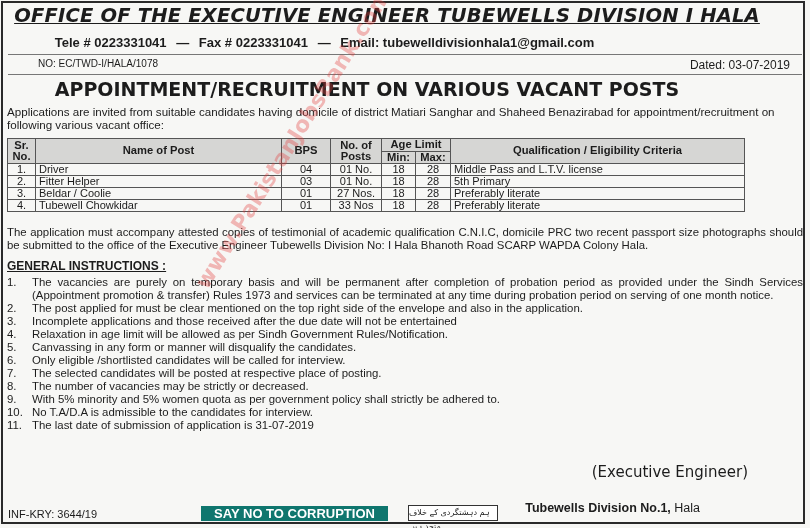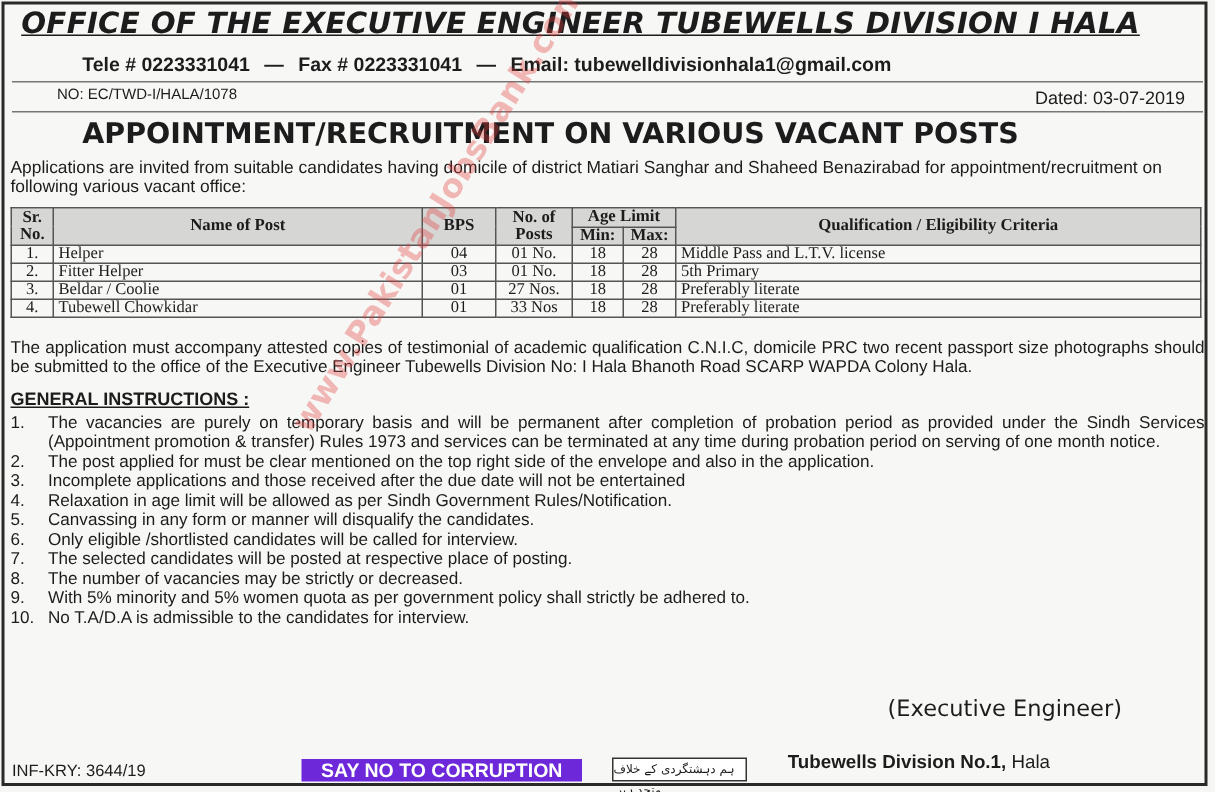--- a/index.html
+++ b/index.html
@@ -29,22 +29,22 @@
   .dated { position: absolute; right: 20px; top: 58px; font-size: 12px; }
   .headline {
     position: absolute; left: 0; width: 734px; top: 78px; text-align: center;
     font-family: "DejaVu Sans", sans-serif; font-weight: bold; font-size: 19px; white-space: nowrap;
   }
   .intro {
     position: absolute; left: 7px; top: 105px; width: 796px;
     font-size: 11.6px; line-height: 13px;
   }
   table.posts {
-    position: absolute; left: 7px; top: 138px; width: 794px;
-    border-collapse: collapse; font-size: 11px; font-family: Liberation Serif, serif;
+    position: absolute; left: 7px; top: 138px; width: 738px;
+    border-collapse: collapse; font-size: 11px;
   }
   table.posts th {
     background: #d6d6d4; font-weight: bold; border: 1px solid #555;
     padding: 0; line-height: 11.5px; font-size: 11.2px;
   }
   table.posts td { border: 1px solid #555; padding: 0 3px; line-height: 11px; height: 11px; }
   td.c { text-align: center; }
   .para {
     position: absolute; left: 7px; top: 226px; width: 796px;
     font-size: 11.4px; line-height: 13px; text-align: justify;
@@ -62,21 +62,21 @@
   ol.inst .txt { flex: 1; text-align: justify; }
   .sign1 {
     position: absolute; right: 62px; top: 463px; font-family: "DejaVu Sans", sans-serif;
     font-weight: normal; font-size: 15px;
   }
   .sign2 { position: absolute; right: 110px; top: 485px; font-size: 12.5px; margin-top: 16px; }
   .sign2 b { font-weight: bold; }
   .inf { position: absolute; left: 8px; top: 508px; font-size: 11px; }
   .sayno {
     position: absolute; left: 201px; top: 506px; width: 187px; height: 15px;
-    background: #6d28d9; color: #fff; font-weight: bold; font-size: 13px;
+    background: #0f766e; color: #fff; font-weight: bold; font-size: 13px;
     text-align: center; line-height: 15px;
   }
   .urdu {
     position: absolute; left: 408px; top: 505px; width: 88px; height: 14px;
     border: 1px solid #333; font-family: "DejaVu Sans", sans-serif; font-size: 8px;
     text-align: left; line-height: 14px; direction: rtl; background: #fff;
   }
   .watermark {
     position: absolute; left: 190px; top: 280px; transform: rotate(-58deg);
     color: rgba(225, 60, 60, 0.35); font-family: "DejaVu Sans", sans-serif; font-weight: bold;
@@ -127,21 +127,21 @@
       <th rowspan="2">Qualification / Eligibility Criteria</th>
     </tr>
     <tr>
       <th>Min:</th>
       <th>Max:</th>
     </tr>
   </thead>
   <tbody>
     <tr>
       <td class="c">1.</td>
-      <td>Helper</td>
+      <td>Driver</td>
       <td class="c">04</td>
       <td class="c">01 No.</td>
       <td class="c">18</td>
       <td class="c">28</td>
       <td>Middle Pass and L.T.V. license</td>
     </tr>
     <tr>
       <td class="c">2.</td>
       <td>Fitter Helper</td>
       <td class="c">03</td>
@@ -209,20 +209,24 @@
       <span class="txt">The number of vacancies may be strictly or decreased.</span>
     </li>
   <li>
       <span class="num">9.</span>
       <span class="txt">With 5% minority and 5% women quota as per government policy shall strictly be adhered to.</span>
     </li>
   <li>
       <span class="num">10.</span>
       <span class="txt">No T.A/D.A is admissible to the candidates for interview.</span>
     </li>
+  <li>
+      <span class="num">11.</span>
+      <span class="txt">The last date of submission of application is 31-07-2019</span>
+    </li>
 </ol>
 
 <div class="sign1">(Executive Engineer)</div>
 <div class="sign2"><b>Tubewells Division No.1,</b><span> Hala</span></div>
 
 <div class="inf">INF-KRY: 3644/19</div>
 <div class="sayno">SAY NO TO CORRUPTION</div>
 <div class="urdu">ہم دہشتگردی کے خلاف متحد ہیں</div>
 
 <div class="watermark">www.PakistanJobsBank.com</div>

